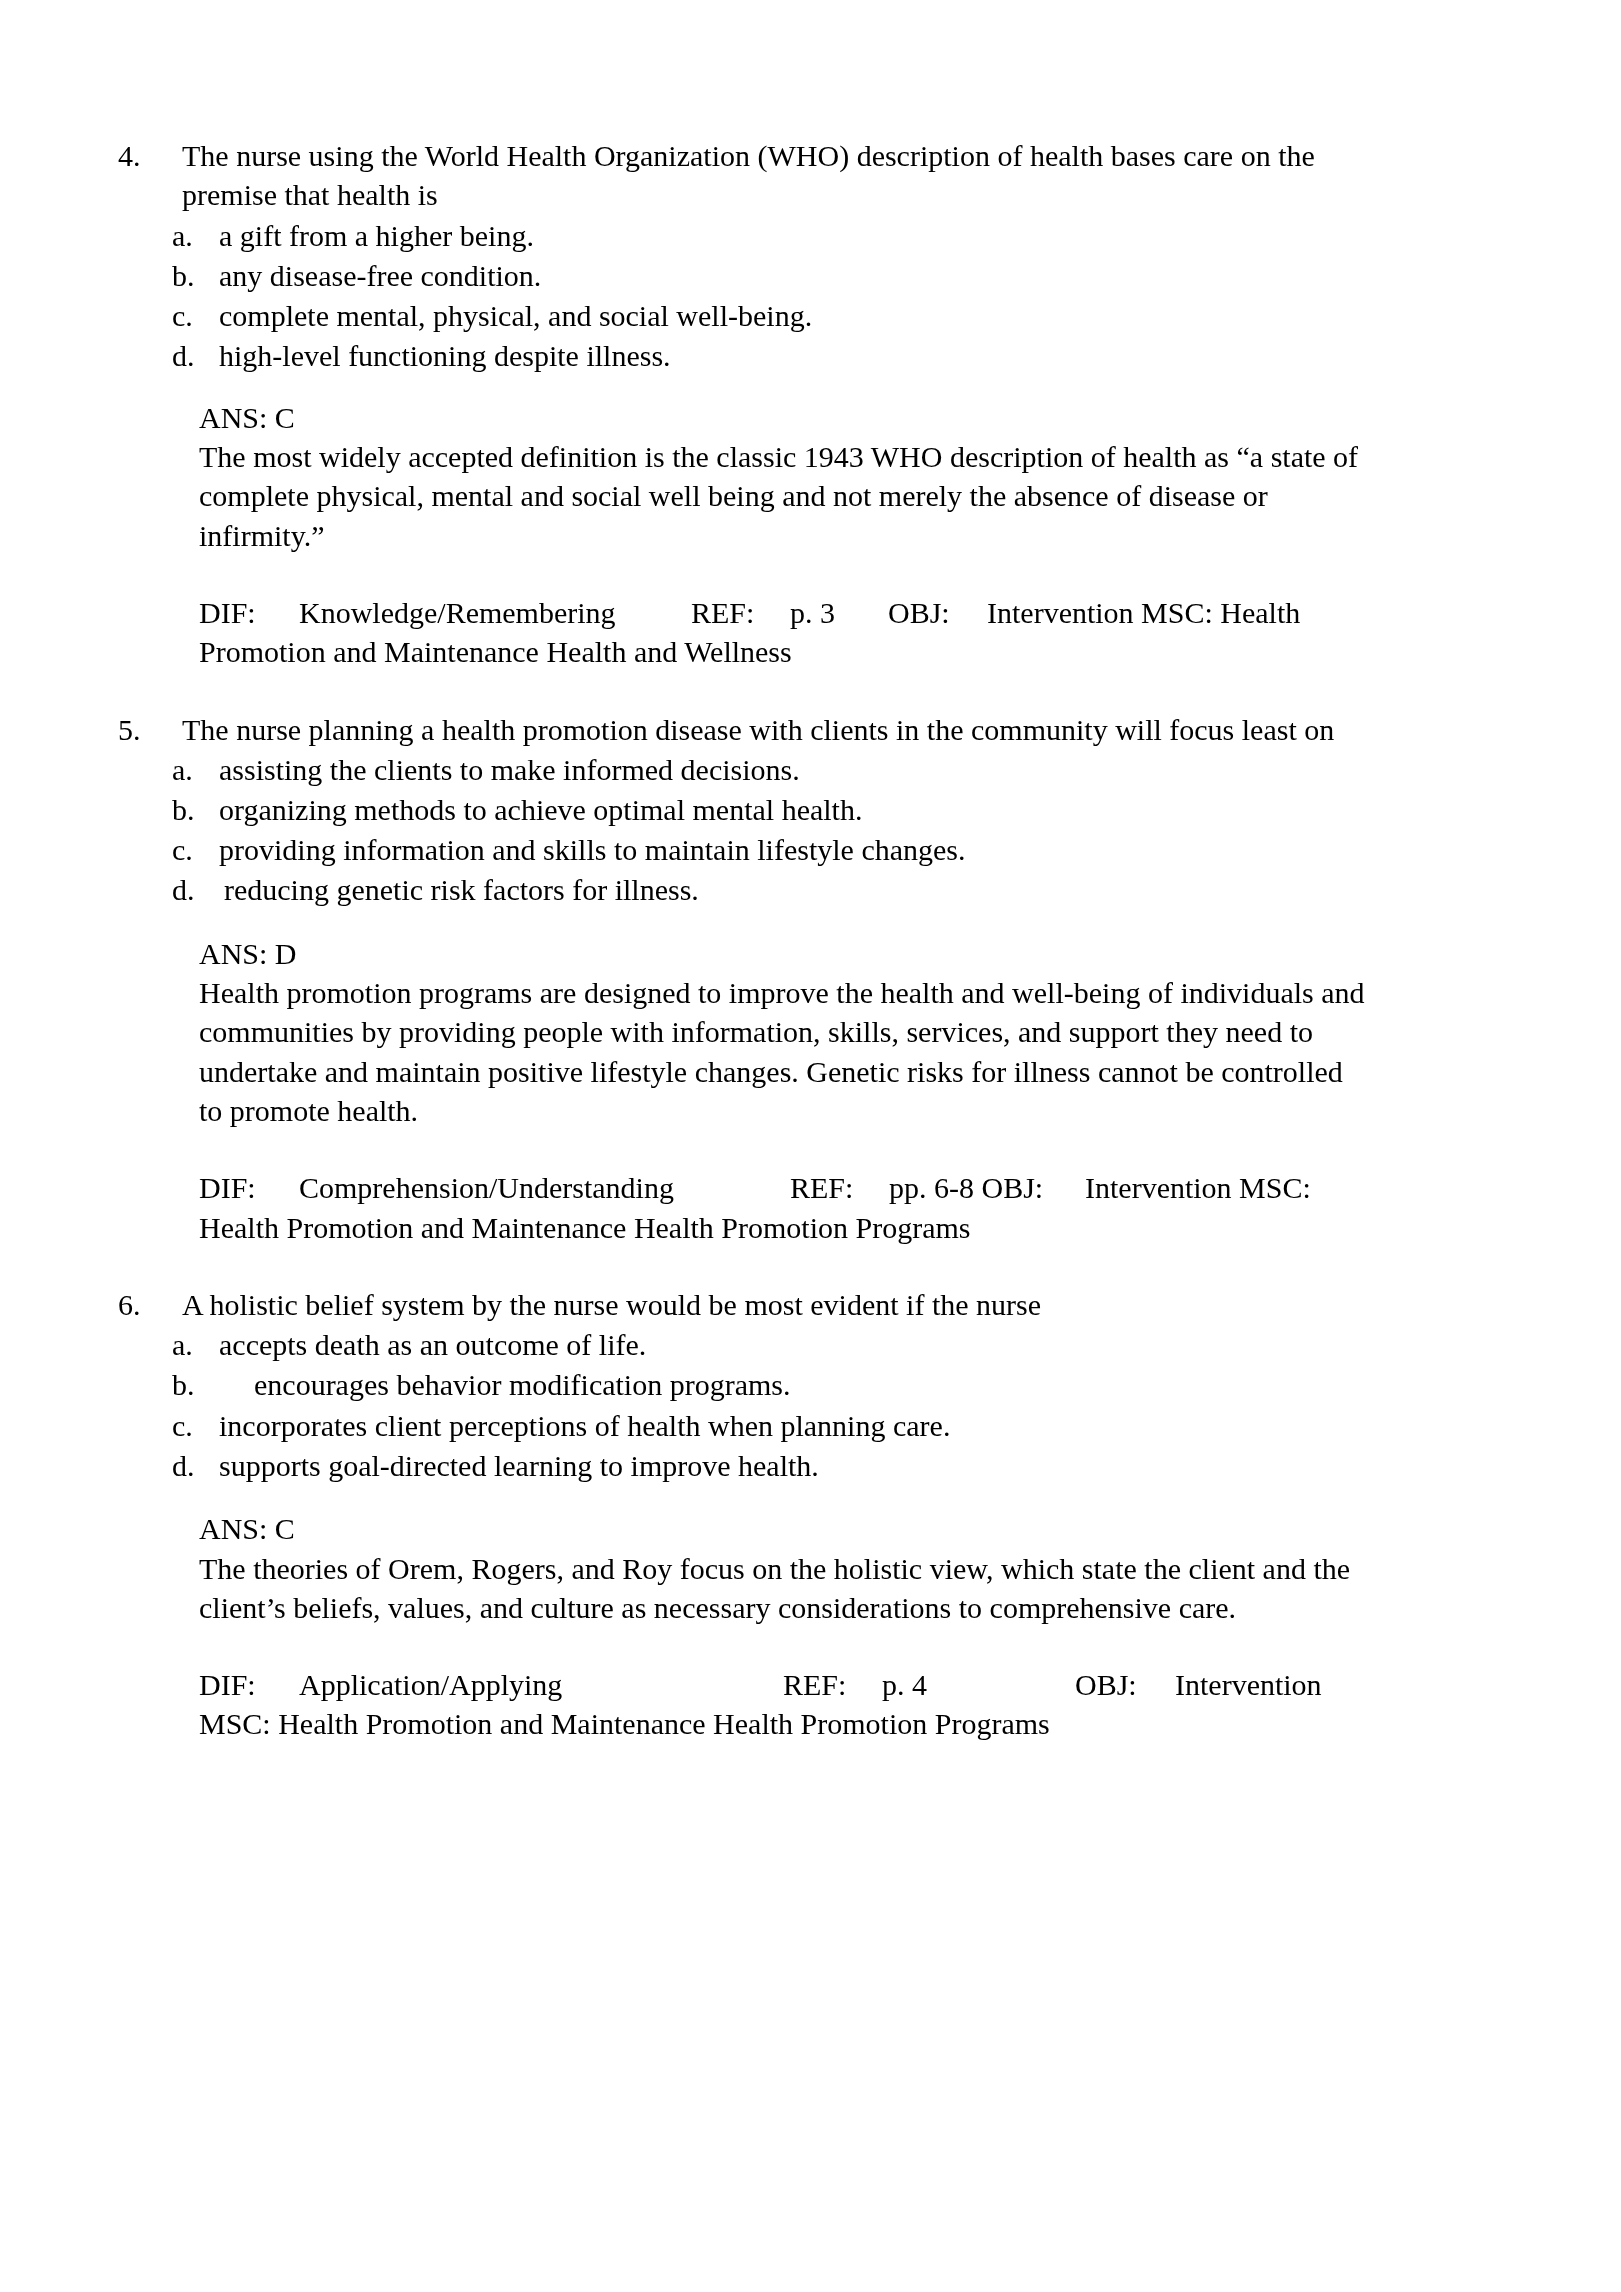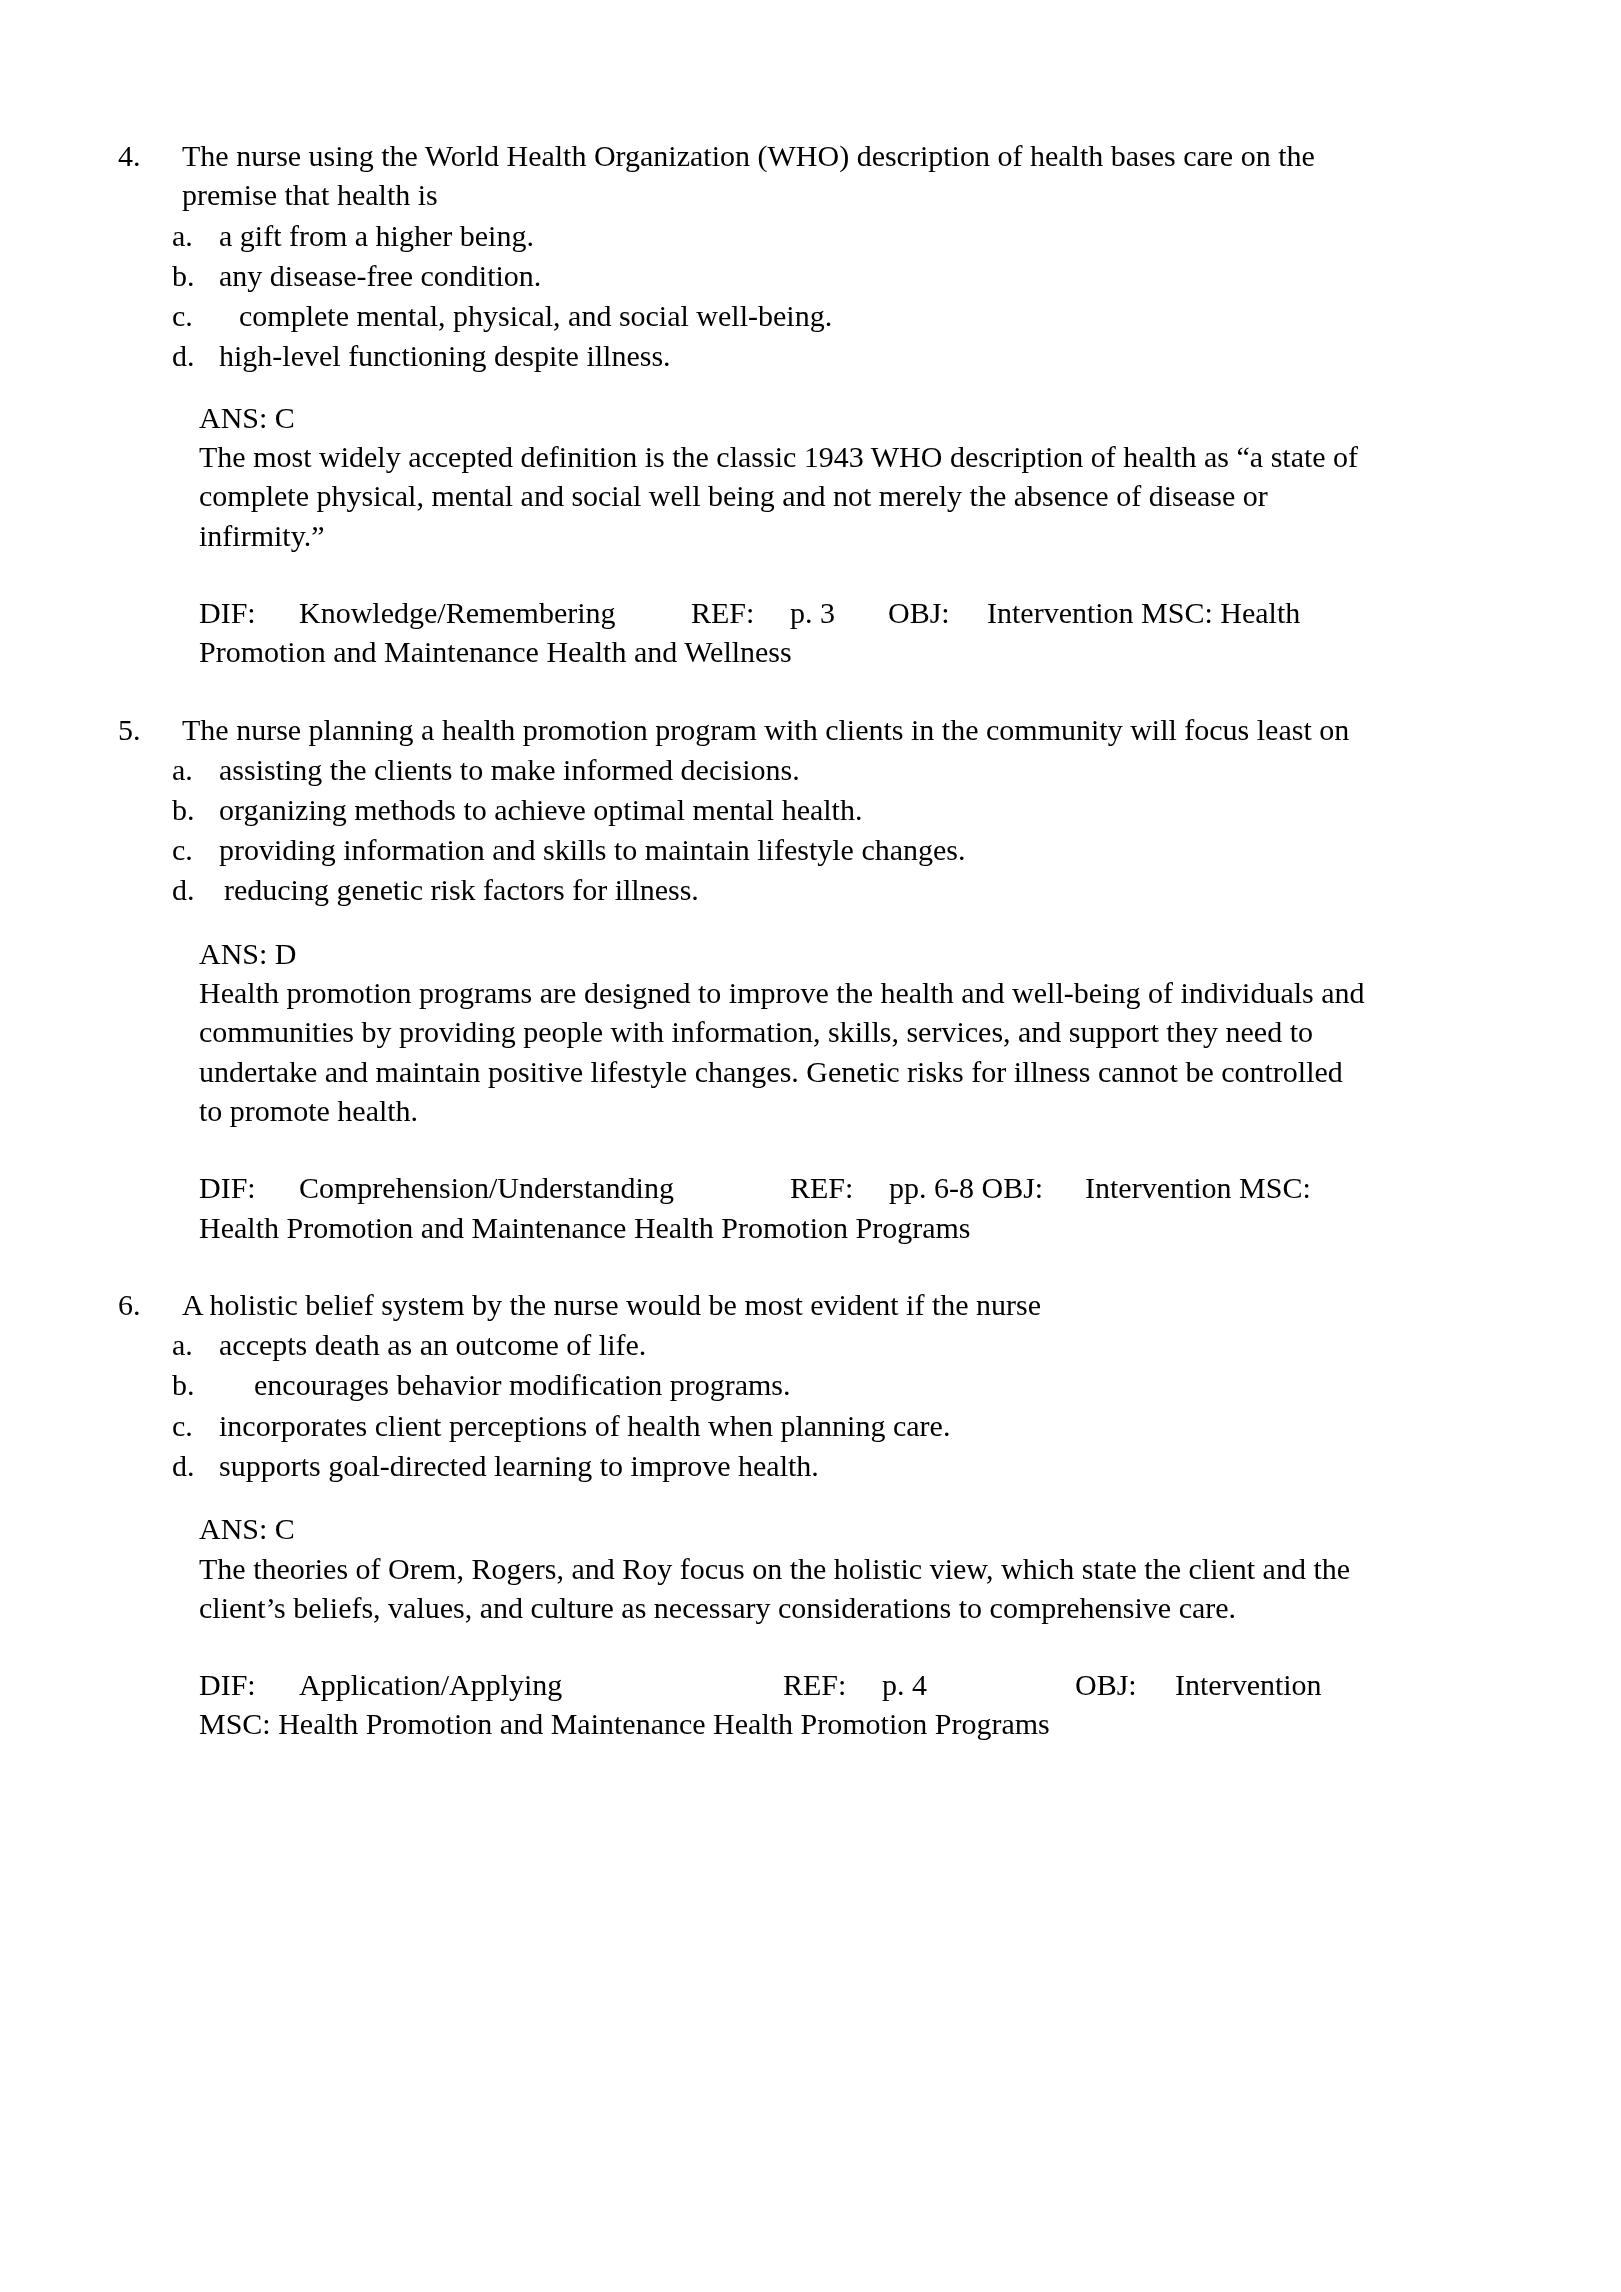--- a/index.html
+++ b/index.html
@@ -20,41 +20,41 @@
 <div>
   <div class="line" style="left:118px;top:136px;">4.</div>
   <div class="line" style="left:182px;top:136px;">The nurse using the World Health Organization (WHO) description of health bases care on the</div>
   <div class="line" style="left:182px;top:175px;">premise that health is</div>
 
   <div class="line" style="left:172px;top:216px;">a.</div>
   <div class="line" style="left:219px;top:216px;">a gift from a higher being.</div>
   <div class="line" style="left:172px;top:256px;">b.</div>
   <div class="line" style="left:219px;top:256px;">any disease-free condition.</div>
   <div class="line" style="left:172px;top:296px;">c.</div>
-  <div class="line" style="left:219px;top:296px;margin-left:20px;">complete mental, physical, and social well-being.</div>
+  <div class="line" style="left:219px;top:296px;">complete mental, physical, and social well-being.</div>
   <div class="line" style="left:172px;top:336px;">d.</div>
   <div class="line" style="left:219px;top:336px;text-align:center;">high-level functioning despite illness.</div>
 
   <div class="line" style="left:199px;top:398px;">ANS: C</div>
   <div class="line" style="left:199px;top:437px;">The most widely accepted definition is the classic 1943 WHO description of health as “a state of</div>
   <div class="line" style="left:199px;top:476px;">complete physical, mental and social well being and not merely the absence of disease or</div>
   <div class="line" style="left:199px;top:516px;">infirmity.”</div>
 
   <div class="line" style="left:199px;top:593px;">DIF:</div>
   <div class="line" style="left:299px;top:593px;">Knowledge/Remembering</div>
   <div class="line" style="left:691px;top:593px;">REF:</div>
   <div class="line" style="left:790px;top:593px;">p. 3</div>
   <div class="line" style="left:888px;top:593px;">OBJ:</div>
   <div class="line" style="left:987px;top:593px;">Intervention MSC: Health</div>
   <div class="line" style="left:199px;top:632px;">Promotion and Maintenance Health and Wellness</div>
 </div>
 
 <div>
   <div class="line" style="left:118px;top:710px;">5.</div>
-  <div class="line" style="left:182px;top:710px;">The nurse planning a health promotion program with clients in the community will focus least on</div>
+  <div class="line" style="left:182px;top:710px;">The nurse planning a health promotion disease with clients in the community will focus least on</div>
 
   <div class="line" style="left:172px;top:750px;">a.</div>
   <div class="line" style="left:219px;top:750px;">assisting the clients to make informed decisions.</div>
   <div class="line" style="left:172px;top:790px;">b.</div>
   <div class="line" style="left:219px;top:790px;">organizing methods to achieve optimal mental health.</div>
   <div class="line" style="left:172px;top:830px;">c.</div>
   <div class="line" style="left:219px;top:830px;">providing information and skills to maintain lifestyle changes.</div>
   <div class="line" style="left:172px;top:870px;">d.</div>
   <div class="line" style="left:224px;top:870px;">reducing genetic risk factors for illness.</div>
 

